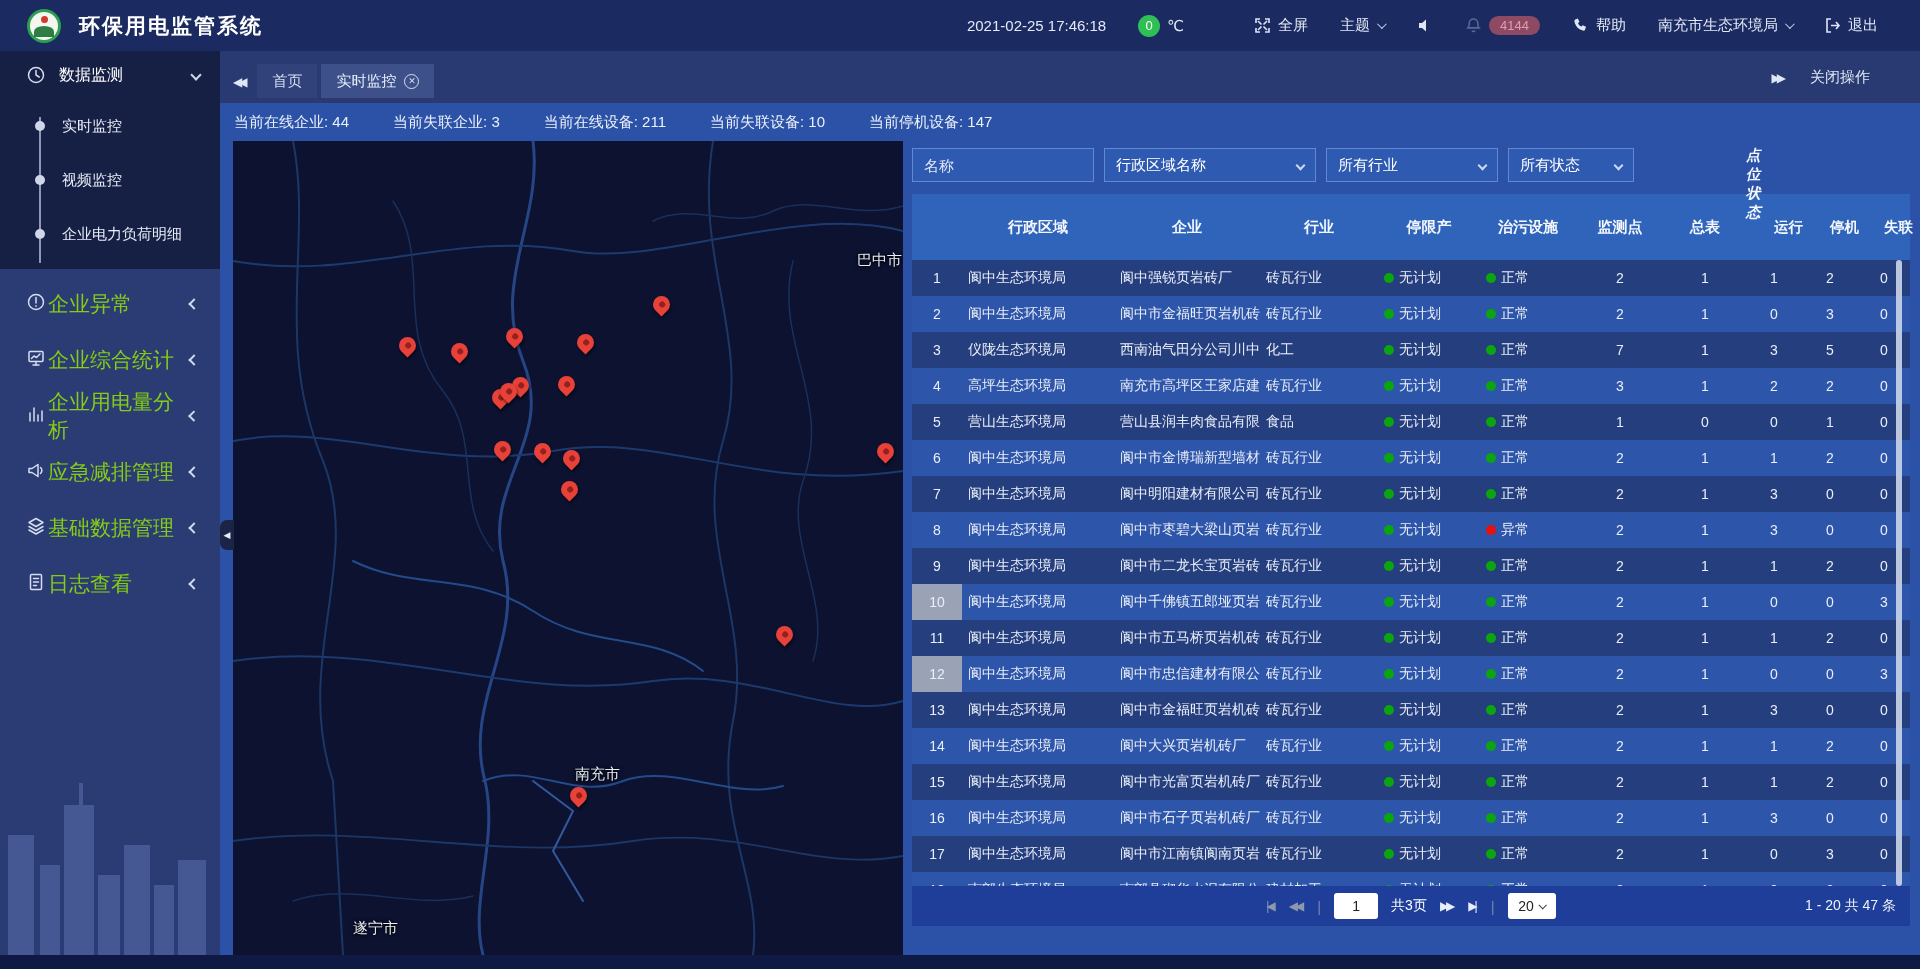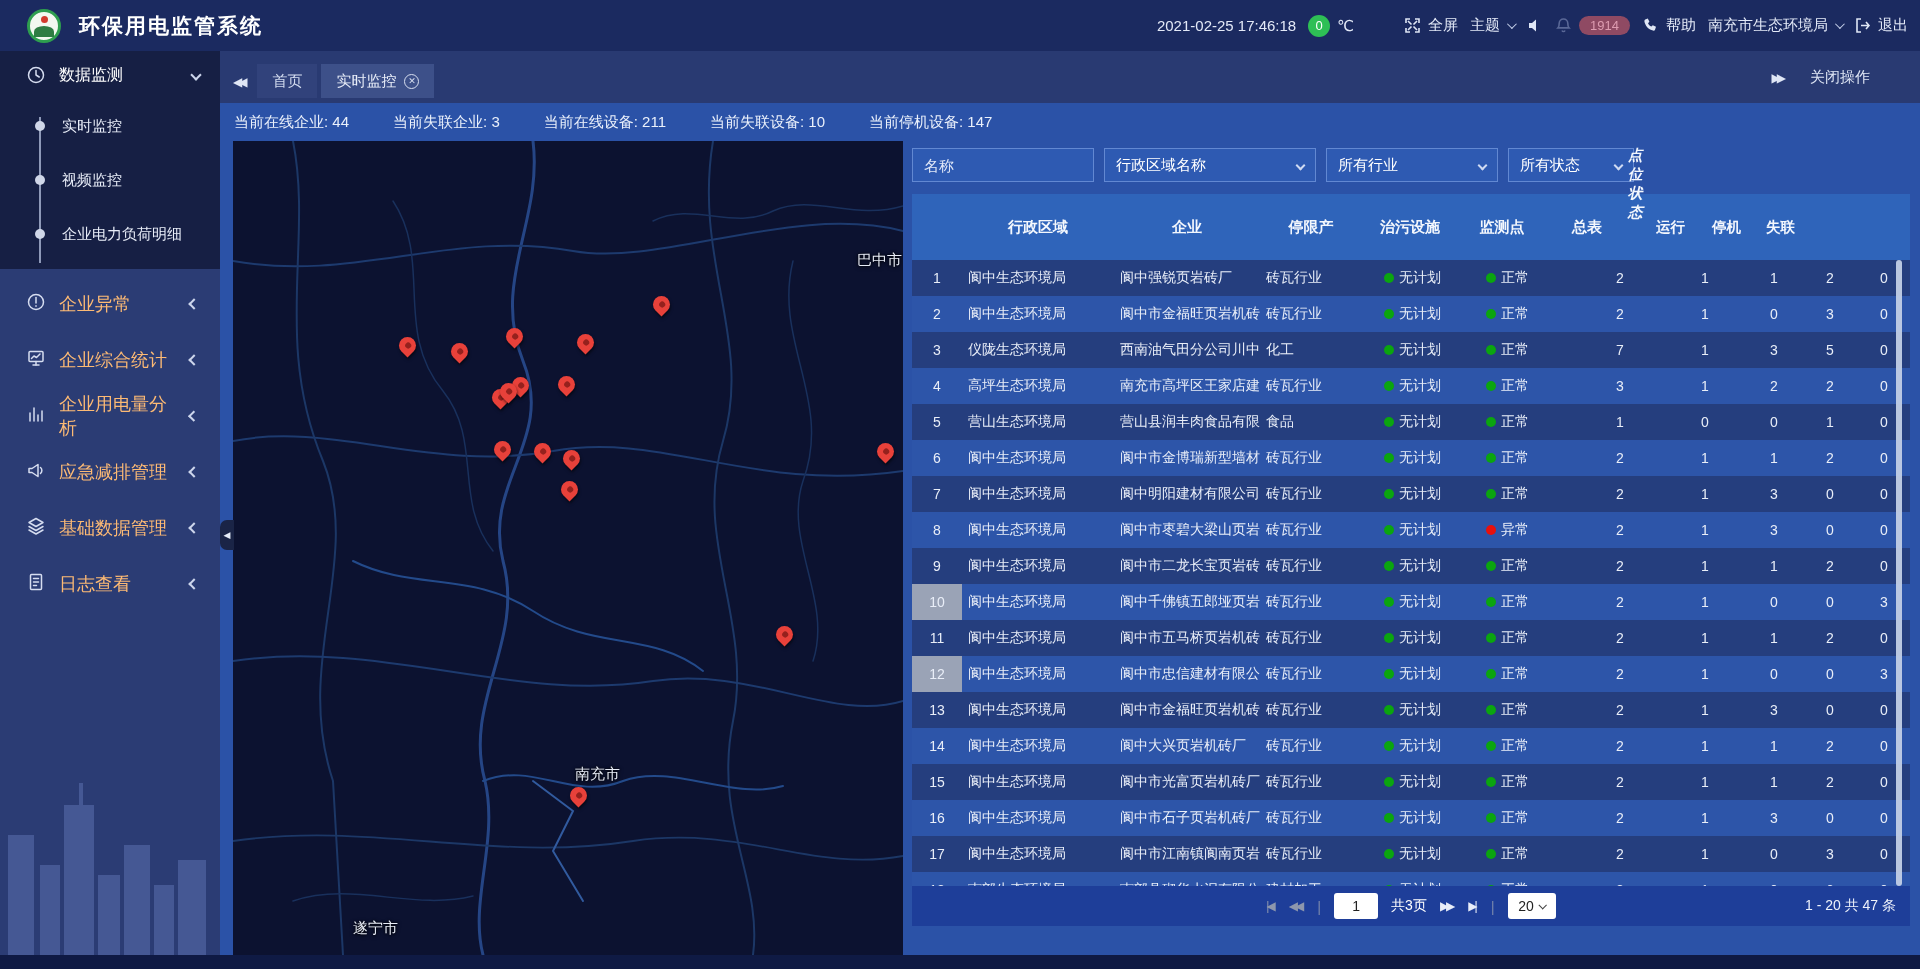--- a/index.html
+++ b/index.html
@@ -6,21 +6,21 @@
   html,body { width:1920px; height:969px; overflow:hidden; }
   body { background:#0f1a44; font-family:"Liberation Sans","DejaVu Sans",sans-serif; color:#fff; }
   .page { width:1920px; height:955px; display:flex; flex-direction:column; }
 
   
   .topbar { height:51px; background:#1b2a60; display:flex; align-items:center; flex:none; }
   .logo { width:34px; height:34px; margin-left:27px; border-radius:50%; background:#f2f8f0; border:3px solid #2e9e4f; position:relative; flex:none; }
   .logo::before { content:""; position:absolute; left:50%; top:4px; width:7px; height:7px; margin-left:-3.5px; border-radius:50%; background:#d23a2e; }
   .logo::after { content:""; position:absolute; left:4px; right:4px; bottom:3px; height:11px; border-radius:50% 50% 0 0; background:#2e7d43; }
   .app-title { margin-left:18px; font-size:21px; font-weight:bold; letter-spacing:2px; color:#fff; }
-  .hdr-right { margin-left:auto; display:flex; align-items:center; gap:12px; padding-right:12px; font-size:15px; color:#e3e9f7; }
+  .hdr-right { margin-left:auto; display:flex; align-items:center; gap:32px; padding-right:42px; font-size:15px; color:#e3e9f7; }
   .hdr-item { display:flex; align-items:center; gap:7px; white-space:nowrap; }
   .temp-badge { width:22px; height:22px; border-radius:50%; background:#2ebf55; color:#fff; font-size:13px; display:flex; align-items:center; justify-content:center; }
   .bell-badge { background:#8f4a63; color:#dd9cb0; border-radius:10px; padding:2px 11px; font-size:13px; }
   .caret-down { width:7px; height:7px; border-right:1.8px solid #c6d0ea; border-bottom:1.8px solid #c6d0ea; transform:rotate(45deg) translateY(-2px); display:inline-block; }
   .hico { width:17px; height:17px; flex:none; }
   .hico path, .hico rect, .hico circle, .hico polyline { stroke:#dfe6f5; stroke-width:1.6; fill:none; }
   .hico .fil { fill:#dfe6f5; stroke:none; } .dim path { stroke:#5a6897; }
 
   
   .main { flex:1; display:flex; min-height:0; }
@@ -30,21 +30,21 @@
   .sgroup-open { background:#161f44; padding-bottom:8px; }
   .sgroup-head { height:48px; display:flex; align-items:center; padding:0 20px 0 26px; gap:13px; font-size:16px; cursor:pointer; }
   .sgroup-head .chev { margin-left:auto; }
   .chev { width:8px; height:8px; border-right:2px solid #cdd6ec; border-bottom:2px solid #cdd6ec; display:inline-block; }
   .chev.down { transform:rotate(45deg); }
   .chev.left { transform:rotate(135deg); }
   .submenu { position:relative; }
   .submenu::before { content:""; position:absolute; left:39px; top:18px; bottom:-2px; width:2px; background:#8e99b8; }
   .subitem { height:54px; display:flex; align-items:center; padding-left:62px; font-size:15px; color:#e8edf8; position:relative; cursor:pointer; }
   .subitem::before { content:""; position:absolute; left:35px; top:50%; margin-top:-5px; width:10px; height:10px; border-radius:50%; background:#cfd6e8; }
-  .sitem { height:56px; display:flex; align-items:center; padding:0 22px 0 26px; gap:13px; font-size:18px; color:#fdba74; cursor:pointer; }
+  .sitem { height:56px; display:flex; align-items:center; padding:0 22px 0 26px; gap:2px; font-size:21px; color:#84cc16; cursor:pointer; }
   .sitem .chev { margin-left:auto; }
   .sico { width:20px; height:20px; flex:none; }
   .sico path, .sico rect, .sico circle, .sico line, .sico polyline, .sico polygon { stroke:#d6ddf0; stroke-width:1.5; fill:none; stroke-linecap:round; stroke-linejoin:round; }
   .skyline { position:absolute; bottom:0; left:0; opacity:.4; }
 
   
   .content { flex:1; display:flex; flex-direction:column; min-width:0; }
   .tabbar { height:52px; background:#293a72; display:flex; align-items:flex-end; padding:0 0 0 13px; flex:none; position:relative; }
   .tab-scroll { color:#dfe6f5; font-size:12px; letter-spacing:-4px; margin:0 14px 14px 0; cursor:pointer; white-space:nowrap; }
   .tab { height:34px; margin:0 4px 5px 0; padding:0 15px; display:flex; align-items:center; gap:8px; background:#31427b; color:#d4ddf0; font-size:15px; cursor:pointer; }
@@ -132,21 +132,21 @@
       <span class="hdr-item">
         <svg class="hico" viewBox="0 0 17 17">
             <path class="fil" d="M3 6h3l4-3.5v12L6 11H3z"></path>
           </svg>
       </span>
       <span class="hdr-item dim">
         <svg class="hico dim" viewBox="0 0 17 17">
             <path d="M8.5 2a4.3 4.3 0 0 1 4.3 4.3c0 3.4 1.2 4.6 1.2 4.6H3s1.2-1.2 1.2-4.6A4.3 4.3 0 0 1 8.5 2z"></path>
             <path d="M7 13.5a1.6 1.6 0 0 0 3 0"></path>
           </svg>
-        <span class="bell-badge">1914</span>
+        <span class="bell-badge">4144</span>
       </span>
       <span class="hdr-item">
         <svg class="hico" viewBox="0 0 17 17">
             <path class="fil" d="M3.2 2.5l2.6-.9 1.6 3.2-1.4 1.4c.6 1.6 1.8 2.8 3.4 3.4l1.4-1.4 3.2 1.6-.9 2.6c-.3.9-1.2 1.5-2.1 1.2C6.6 12.5 4.5 10.4 3 6.6c-.9-2.3-.7-3.4.2-4.1z"></path>
           </svg>
         <span>帮助</span>
       </span>
       <span class="hdr-item">
         <span>南充市生态环境局</span>
         <span class="caret-down"></span>
@@ -347,20 +347,21 @@
               <span>所有状态</span>
               <span class="chev down"></span>
             </div>
           </div>
 
           <div class="table-wrap">
             <div class="thead">
               <div class="th w-idx"></div>
               <div class="th w-region">行政区域</div>
               <div class="th w-company">企业</div>
+              <div class="th w-industry">行业</div>
               <div class="th w-limit">停限产</div>
               <div class="th w-fac">治污设施</div>
               <div class="th w-points">监测点</div>
               <div class="th w-meters">总表</div>
               <div class="grp">
                 <div class="grp-top">点位状态</div>
                 <div class="grp-bottom">
                   <div class="th w-run">运行</div>
                   <div class="th w-stop">停机</div>
                   <div class="th w-lost">失联</div>

